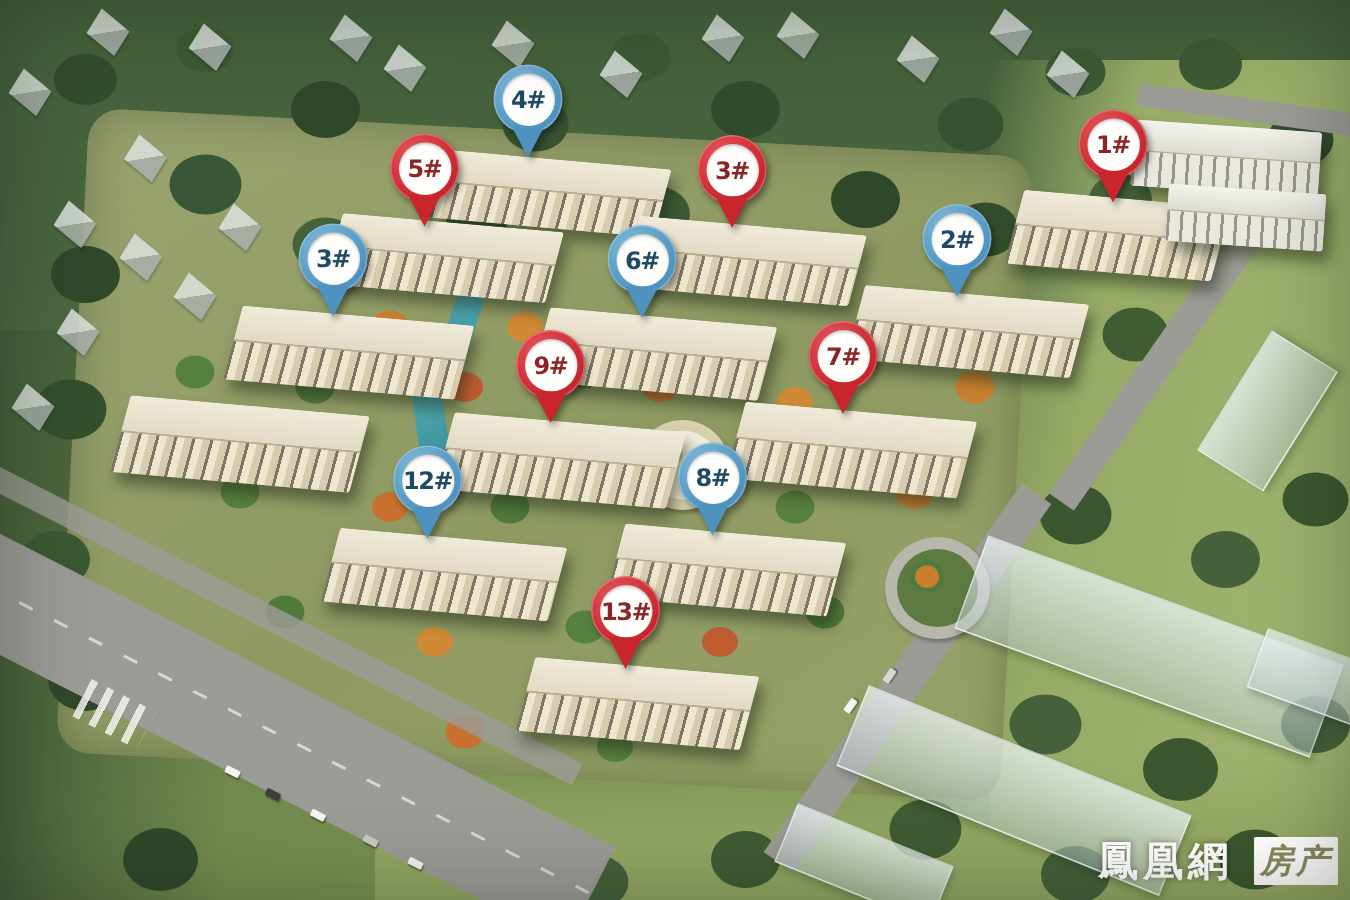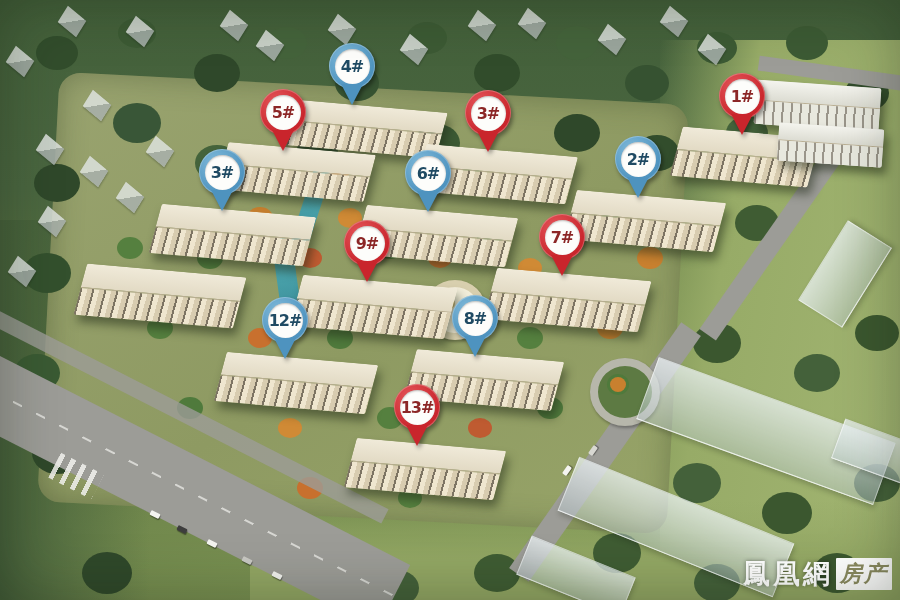--- a/index.html
+++ b/index.html
@@ -100,21 +100,21 @@
   .pin-circle{position:absolute;left:0;top:0;width:46px;height:46px;border-radius:50%;
     background:radial-gradient(circle at 35% 30%,var(--pc-light) 0%,var(--pc) 70%);
     display:flex;align-items:center;justify-content:center;
     box-shadow:0 0 0 1px rgba(255,255,255,.25) inset;}
   .pin-inner{width:35px;height:35px;border-radius:50%;background:#fdfdfb;
     display:flex;align-items:center;justify-content:center;
     box-shadow:0 1px 2px rgba(0,0,0,.25) inset;}
   .pin-label{font-size:16px;font-weight:bold;color:var(--ptc);letter-spacing:-1px;}
 
   
-  #watermark{right:8px;bottom:8px;display:flex;align-items:center;gap:3px;}
+  #watermark{right:8px;bottom:8px;display:flex;align-items:center;gap:14px;}
   #wm-name{font-size:27px;font-weight:bold;color:#ffffff;letter-spacing:3px;
     text-shadow:0 0 4px rgba(0,0,0,.45);}
   #wm-box{background:#ffffff;color:#8a8a60;font-size:22px;font-weight:bold;
     font-style:italic;padding:1px 4px;letter-spacing:2px;border-radius:1px;}
 
   #vignette{left:0;top:0;width:900px;height:600px;pointer-events:none;
     box-shadow:0 0 60px rgba(20,30,15,.35) inset;}
 </style>
 </head>
 <body>

